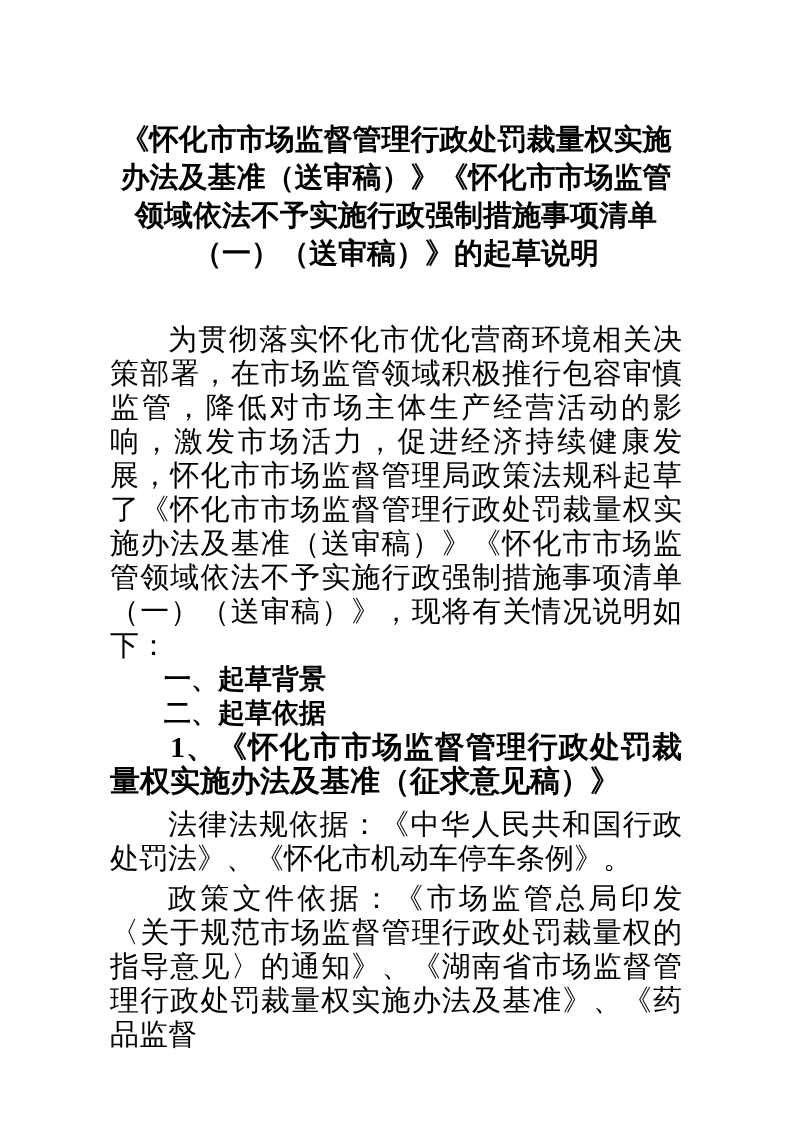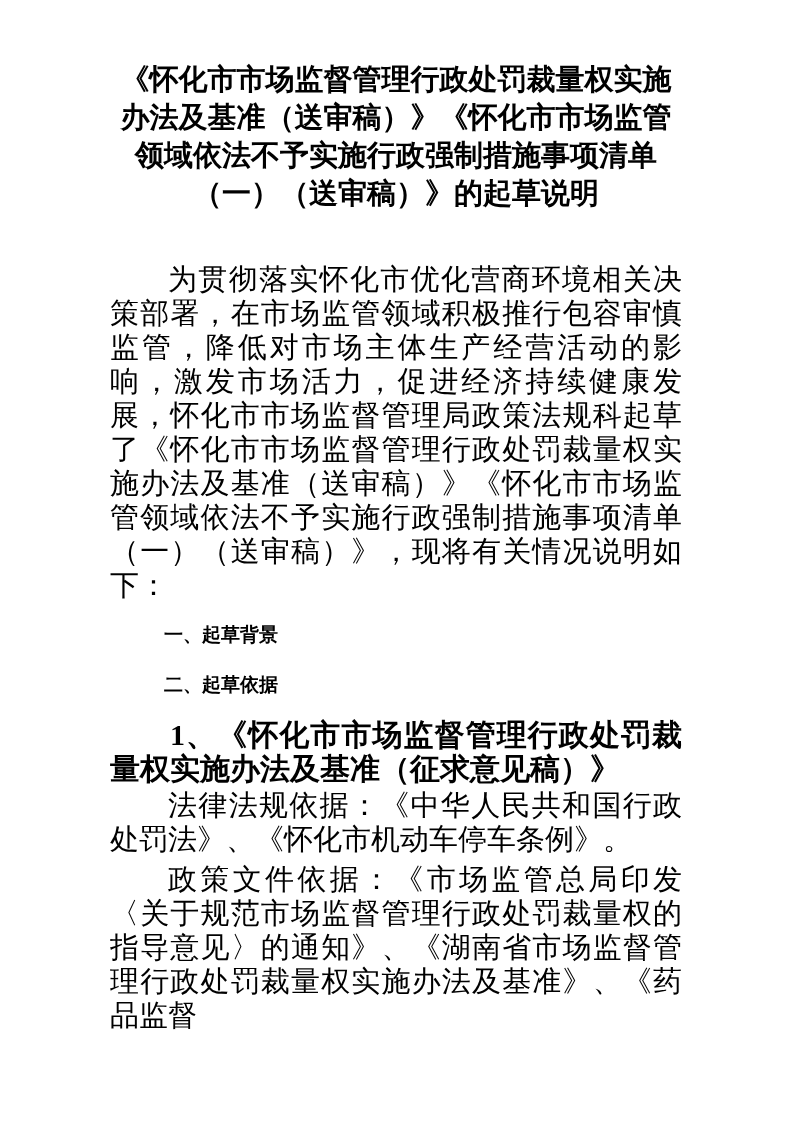--- a/index.html
+++ b/index.html
@@ -10,21 +10,21 @@
   body {
     width: 793px;
     height: 1122px;
     overflow: hidden;
     color: #000000;
   }
   .page {
     box-sizing: border-box;
     width: 793px;
     height: 1122px;
-    padding: 60px 111px 0 110px;
+    padding: 120px 111px 0 110px;
     background: #ffffff;
   }
   .doc-title {
     font-family: "Liberation Sans", "DejaVu Sans", sans-serif;
     font-weight: bold;
     font-size: 29px;
     line-height: 38px;
     text-align: center;
     margin: 0 auto 50px auto;
     max-width: 566px;
@@ -35,35 +35,35 @@
     font-weight: normal;
     font-size: 29px;
     line-height: 34px;
     text-align: justify;
     text-indent: 2em;
     margin: 0;
   }
   .section-heading {
     font-family: "Liberation Sans", "DejaVu Sans", sans-serif;
     font-weight: bold;
-    font-size: 19px;
+    font-size: 27px;
     line-height: 34px;
     text-indent: 2em;
-    margin: 16px;
+    margin: 0;
   }
   .item-heading {
     font-family: "Liberation Serif", "DejaVu Serif", serif;
     font-weight: bold;
     font-size: 30px;
     line-height: 34px;
     text-align: justify;
     text-indent: 2em;
     margin: 0;
   }
-  .para-legal { margin-top: 2px; }
+  .para-legal { margin-top: 9px; }
   .para-policy { margin-top: 6px; }
 </style>
 </head>
 <body>
 
 <div class="page">
 
   <h1 class="doc-title">《怀化市市场监督管理行政处罚裁量权实施办法及基准（送审稿）》《怀化市市场监管领域依法不予实施行政强制措施事项清单（一）（送审稿）》的起草说明</h1>
 
   <p class="body-para">为贯彻落实怀化市优化营商环境相关决策部署，在市场监管领域积极推行包容审慎监管，降低对市场主体生产经营活动的影响，激发市场活力，促进经济持续健康发展，怀化市市场监督管理局政策法规科起草了《怀化市市场监督管理行政处罚裁量权实施办法及基准（送审稿）》《怀化市市场监管领域依法不予实施行政强制措施事项清单（一）（送审稿）》，现将有关情况说明如下：</p>

